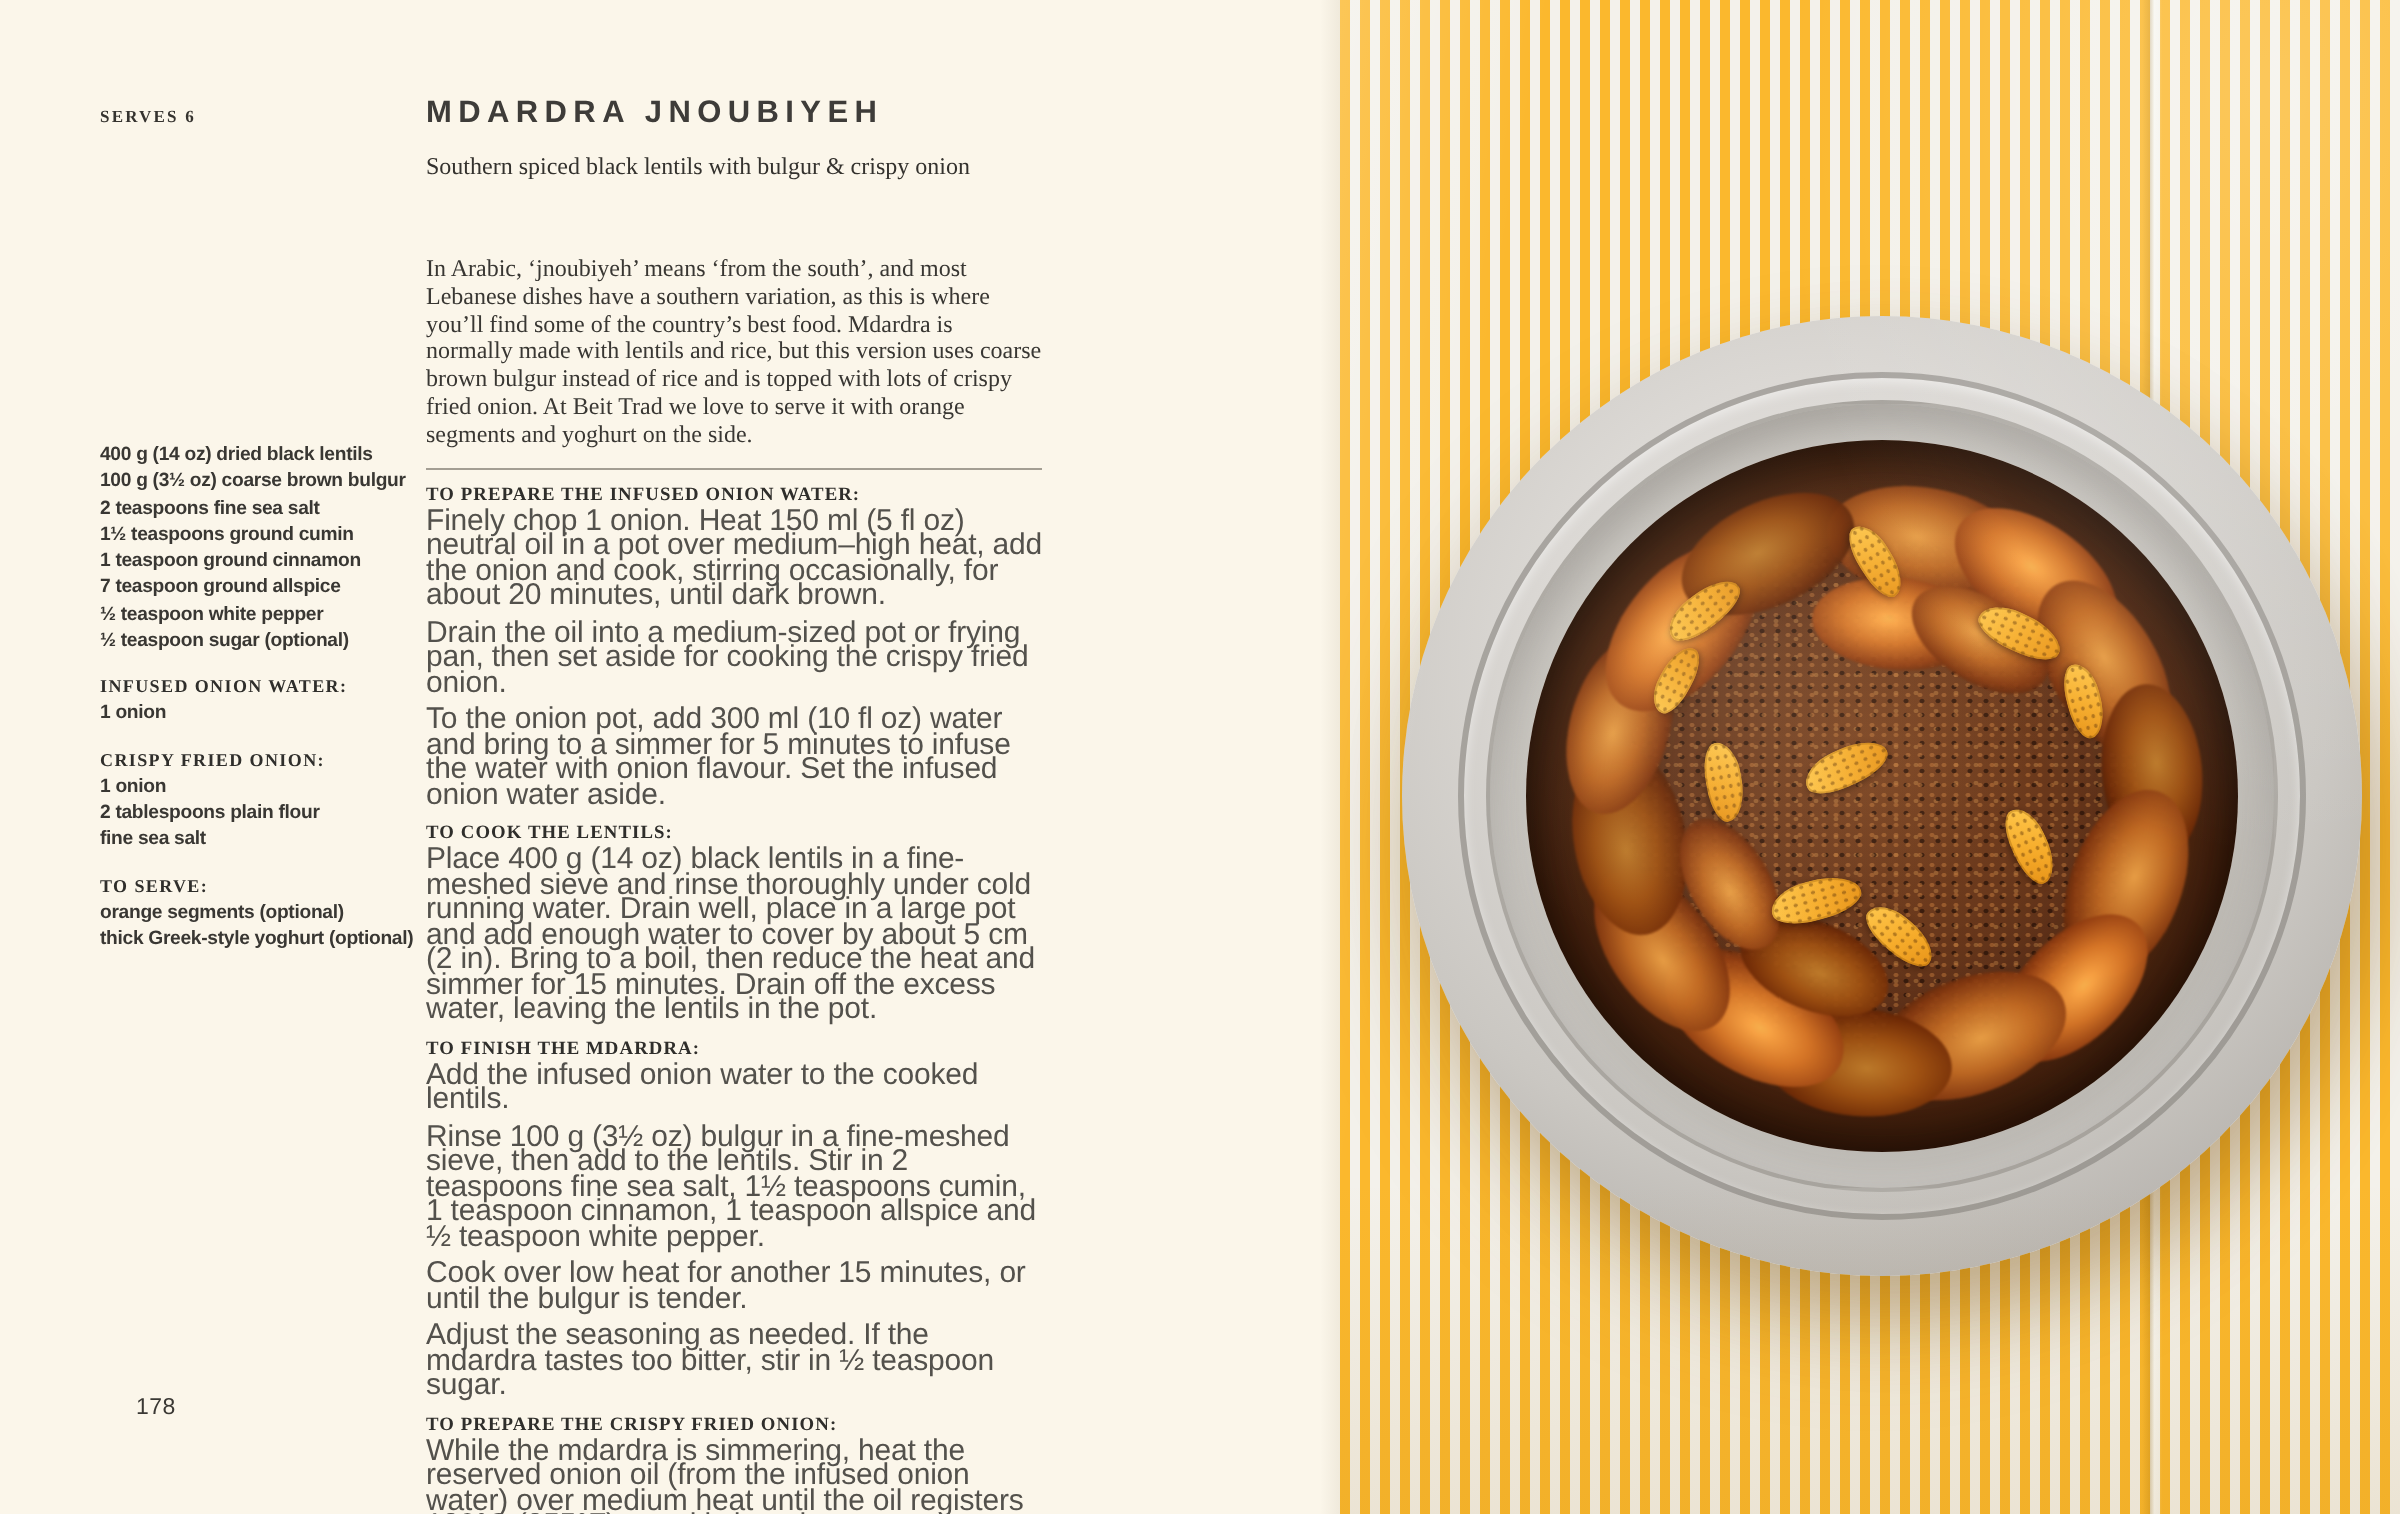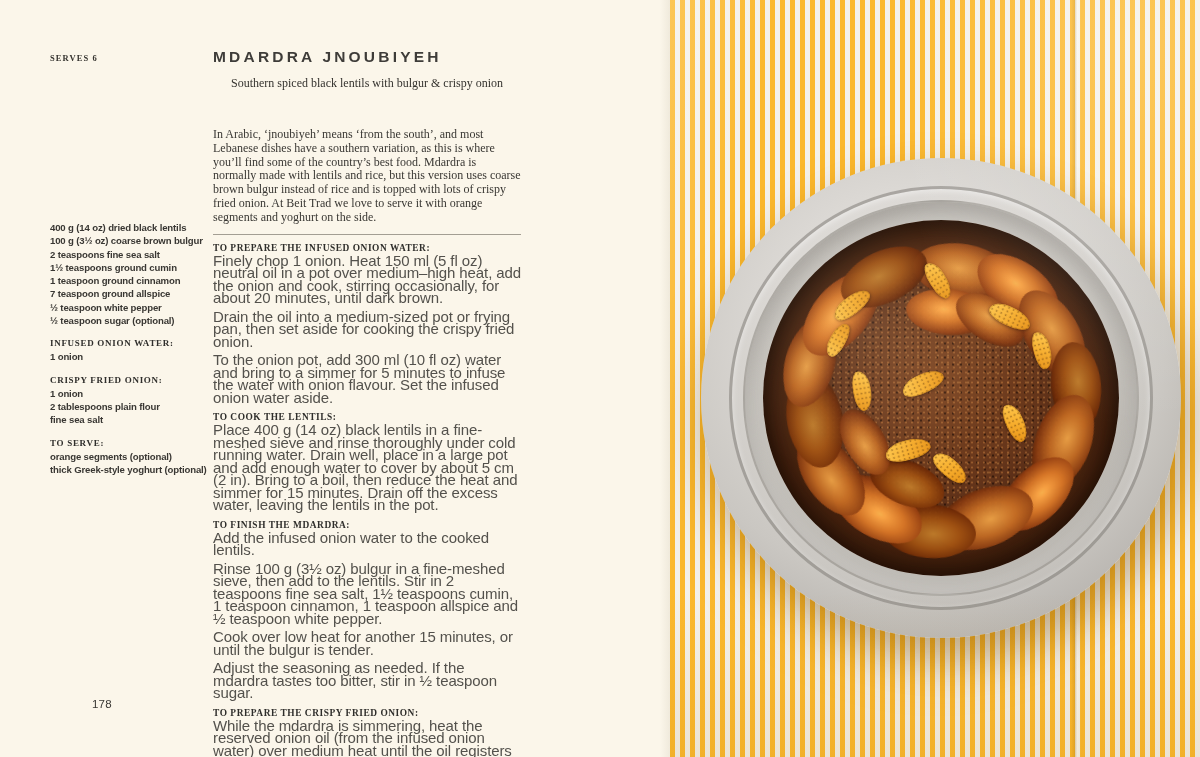--- a/index.html
+++ b/index.html
@@ -13,31 +13,31 @@
 
   
   .page-left{position:absolute;left:0;top:0;width:670px;height:757px;background:#FBF6EA;}
   .gutter{position:absolute;left:660px;top:0;width:10px;height:757px;
     background:linear-gradient(90deg,rgba(0,0,0,0) 0%,rgba(90,70,30,0.07) 100%);}
 
   .serves{position:absolute;left:50px;top:53px;
     font-family:"Liberation Serif",serif;font-weight:bold;font-size:8.5px;
     letter-spacing:1.1px;color:#35332F;}
 
-  .pageno{position:absolute;left:92px;top:698px;font-size:11.5px;color:#3A3834;letter-spacing:0.2px;}
+  .pageno{position:absolute;left:68px;top:698px;font-size:11.5px;color:#3A3834;letter-spacing:0.2px;}
 
   .ingredients{position:absolute;left:50px;top:221px;width:162px;}
   .ing-line{font-size:9.6px;font-weight:bold;line-height:13.3px;color:#393733;letter-spacing:-0.15px;}
   .ing-head{font-family:"Liberation Serif",serif;font-weight:bold;font-size:9px;
     letter-spacing:0.7px;color:#2F2E2B;margin:11px 0 2px;}
 
   .recipe-main{position:absolute;left:213px;top:48px;width:308px;}
   .title{font-size:15.5px;font-weight:700;letter-spacing:3.2px;color:#3E3C39;margin:0;}
   .subtitle{font-family:"Liberation Serif",serif;font-weight:normal;font-size:12px;
-    color:#34322E;margin:10px 0 0;text-align:center;}
+    color:#34322E;margin:10px 0 0;}
   .intro{font-family:"Liberation Serif",serif;font-size:12px;line-height:13.8px;
     color:#393733;margin:37px 0 0;}
   .rule{border:none;border-top:1px solid #A39E93;margin:9px 0 0;width:308px;}
 
   .method{margin-top:2px;}
   .m-head{font-family:"Liberation Serif",serif;font-weight:bold;font-size:9.4px;
     letter-spacing:0.55px;color:#2F2E2B;margin:8px 0 2px;}
   .m-body{font-size:15px;line-height:12.5px;letter-spacing:-0.1px;color:#53514C;margin:0 0 6px;}
 
   

